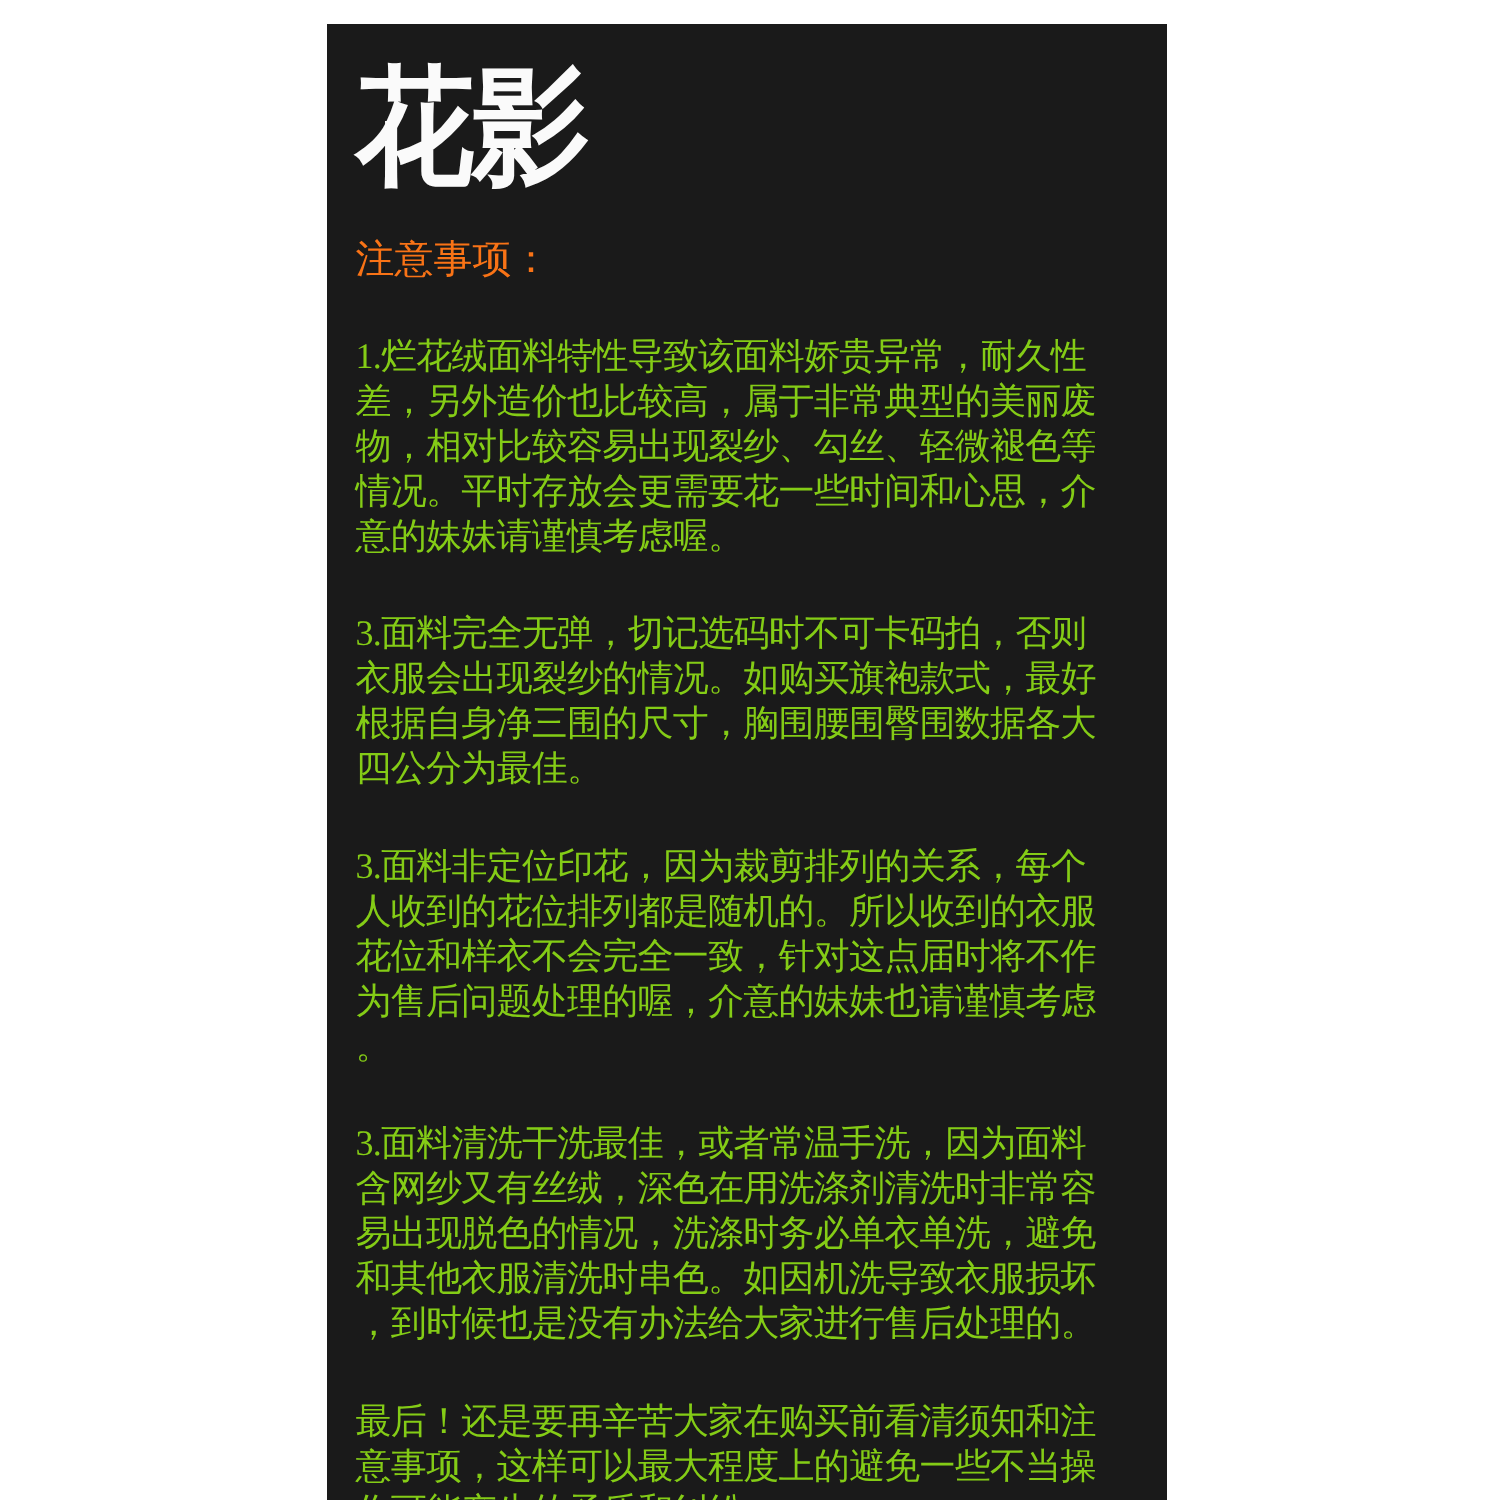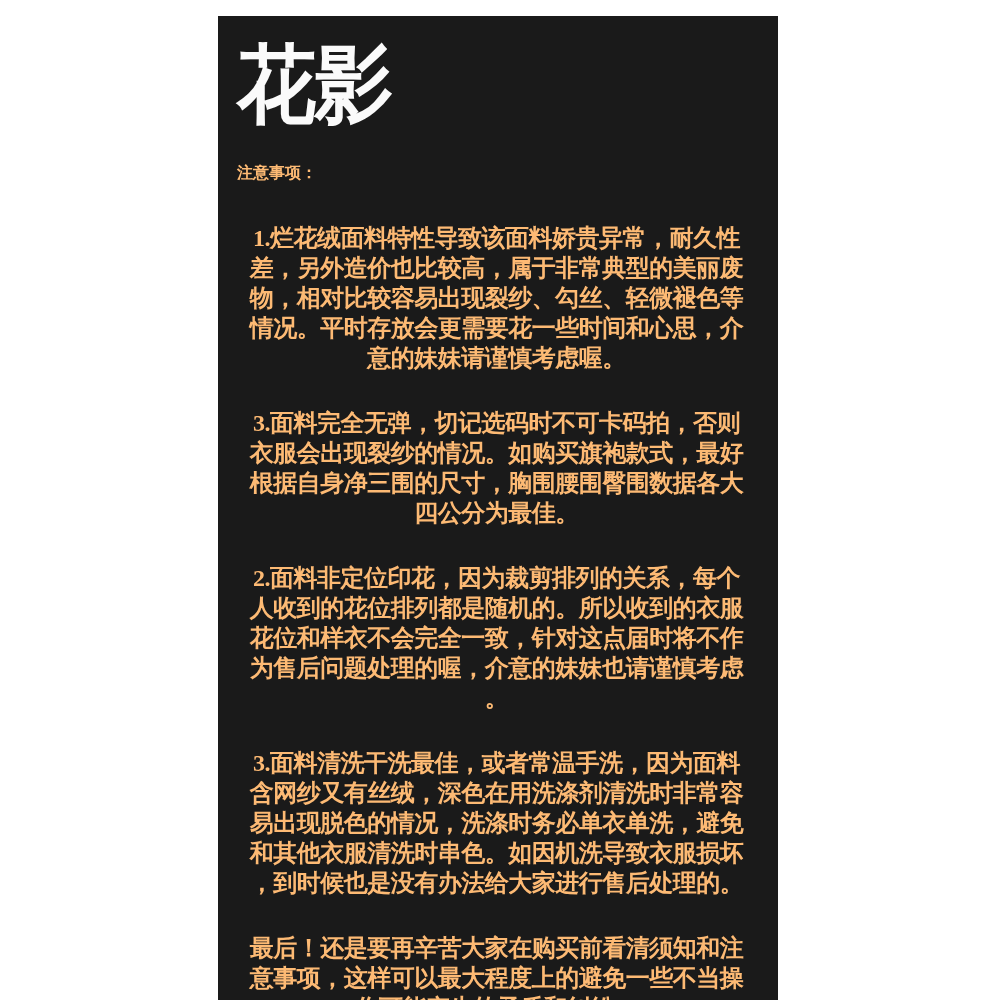--- a/index.html
+++ b/index.html
@@ -32,54 +32,54 @@
     line-height: 86px;
     font-weight: bold;
     color: #fafafa;
     letter-spacing: -2px;
     transform: scaleX(0.92);
     transform-origin: left center;
     white-space: nowrap;
   }
   .heading {
     margin-top: 30px;
-    font-size: 16px;
+    font-size: 26px;
     line-height: 30px;
-    font-weight: bold;
-    color: #fdba74;
+    font-weight: normal;
+    color: #f97316;
   }
   .para {
     margin: 35px 0 0 0;
     font-size: 24px;
     line-height: 30px;
-    font-weight: bold;
+    font-weight: normal;
     letter-spacing: -0.5px;
-    color: #fdba74;
+    color: #84cc16;
     white-space: pre-line;
-    text-align: center;
+    text-align: left;
     word-break: break-all;
   }
 </style>
 </head>
 <body>
 
 <div class="canvas">
   <div class="panel">
     <h1 class="title">花影</h1>
     <div class="heading">注意事项：</div>
     <p class="para">1.烂花绒面料特性导致该面料娇贵异常，耐久性
 差，另外造价也比较高，属于非常典型的美丽废
 物，相对比较容易出现裂纱、勾丝、轻微褪色等
 情况。平时存放会更需要花一些时间和心思，介
 意的妹妹请谨慎考虑喔。</p>
     <p class="para">3.面料完全无弹，切记选码时不可卡码拍，否则
 衣服会出现裂纱的情况。如购买旗袍款式，最好
 根据自身净三围的尺寸，胸围腰围臀围数据各大
 四公分为最佳。</p>
-    <p class="para">2.面料非定位印花，因为裁剪排列的关系，每个
+    <p class="para">3.面料非定位印花，因为裁剪排列的关系，每个
 人收到的花位排列都是随机的。所以收到的衣服
 花位和样衣不会完全一致，针对这点届时将不作
 为售后问题处理的喔，介意的妹妹也请谨慎考虑
 。</p>
     <p class="para">3.面料清洗干洗最佳，或者常温手洗，因为面料
 含网纱又有丝绒，深色在用洗涤剂清洗时非常容
 易出现脱色的情况，洗涤时务必单衣单洗，避免
 和其他衣服清洗时串色。如因机洗导致衣服损坏
 ，到时候也是没有办法给大家进行售后处理的。</p>
     <p class="para">最后！还是要再辛苦大家在购买前看清须知和注

